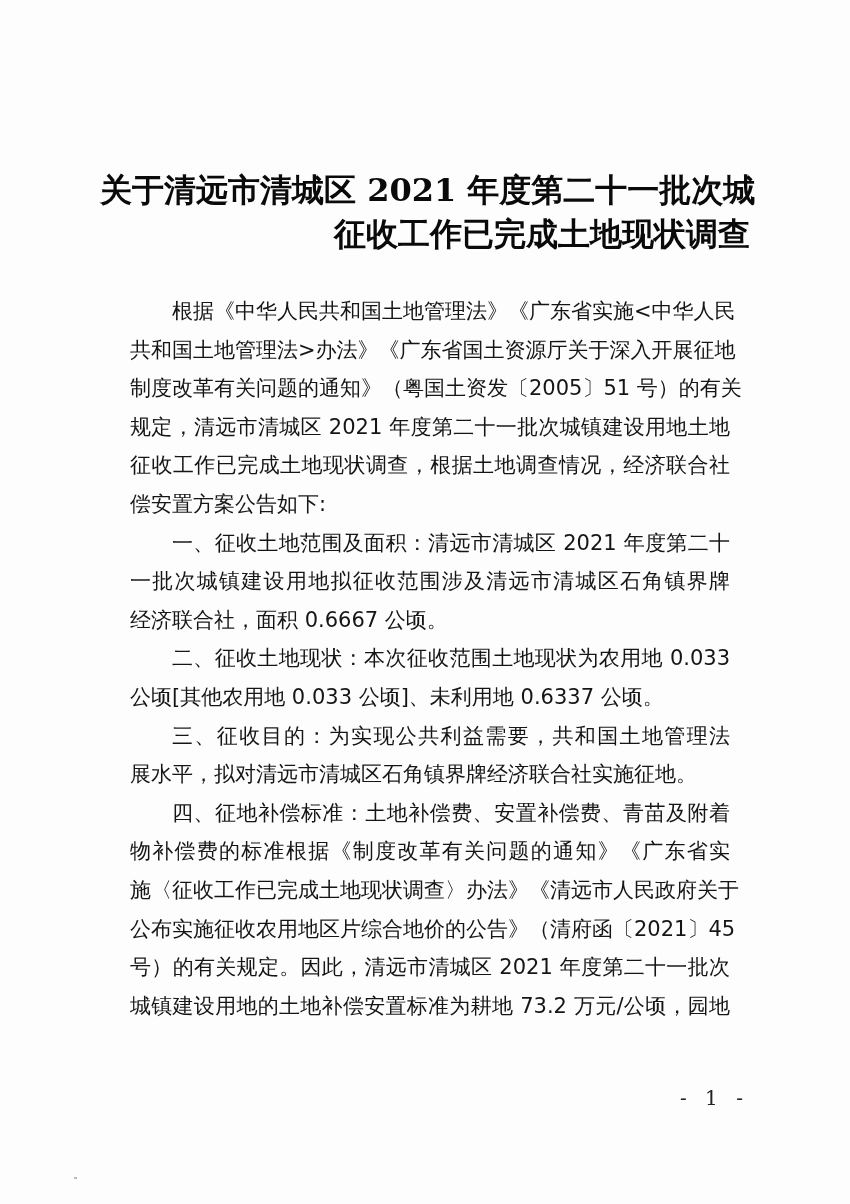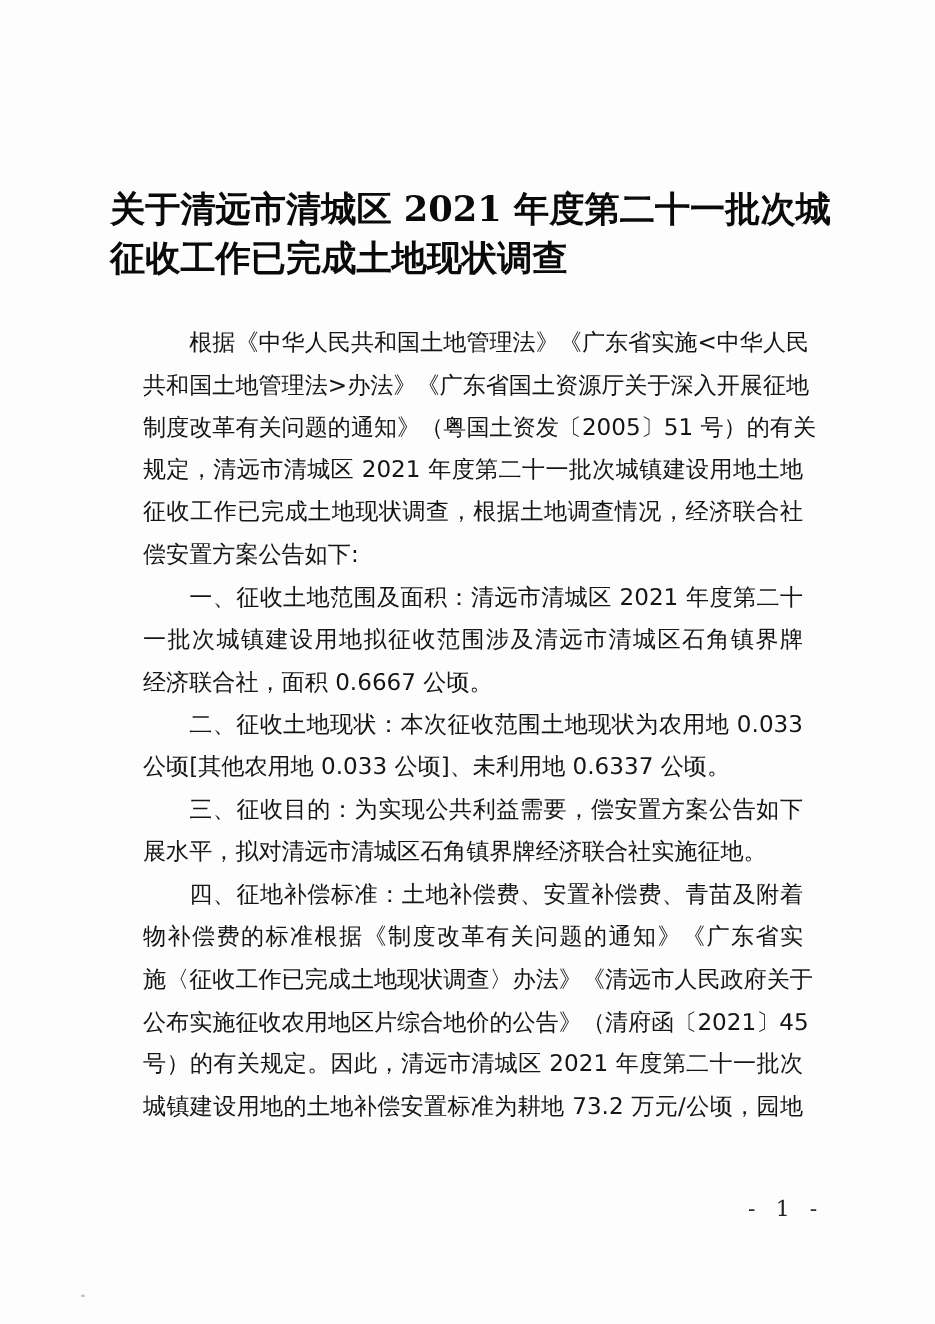--- a/index.html
+++ b/index.html
@@ -19,21 +19,21 @@
       left: 0; top: 0;
       width: 850px;
       height: 1204px;
       background: #fdfdfd;
     }
     .title {
       position: absolute;
       left: 100px;
       width: 650px;
       top: 168px;
-      text-align: left;
+      text-align: right;
       font-family: "DejaVu Serif", "Liberation Serif", serif;
       font-weight: bold;
       font-size: 32px;
       line-height: 44px;
       letter-spacing: 0px;
       color: #0a0a0a;
     }
     .title .t-line {
       display: block;
       white-space: nowrap;
@@ -94,21 +94,21 @@
     <span class="line">共和国土地管理法&gt;办法》《广东省国土资源厅关于深入开展征地</span>
     <span class="line">制度改革有关问题的通知》（粤国土资发〔2005〕51 号）的有关</span>
     <span class="line">规定，清远市清城区 2021 年度第二十一批次城镇建设用地土地</span>
     <span class="line">征收工作已完成土地现状调查，根据土地调查情况，经济联合社</span>
     <span class="line last">偿安置方案公告如下:</span>
     <span class="line indent">一、征收土地范围及面积：清远市清城区 2021 年度第二十</span>
     <span class="line">一批次城镇建设用地拟征收范围涉及清远市清城区石角镇界牌</span>
     <span class="line last">经济联合社，面积 0.6667 公顷。</span>
     <span class="line indent">二、征收土地现状：本次征收范围土地现状为农用地 0.033</span>
     <span class="line last">公顷[其他农用地 0.033 公顷]、未利用地 0.6337 公顷。</span>
-    <span class="line indent">三、征收目的：为实现公共利益需要，偿安置方案公告如下</span>
+    <span class="line indent">三、征收目的：为实现公共利益需要，共和国土地管理法</span>
     <span class="line last">展水平，拟对清远市清城区石角镇界牌经济联合社实施征地。</span>
     <span class="line indent">四、征地补偿标准：土地补偿费、安置补偿费、青苗及附着</span>
     <span class="line">物补偿费的标准根据《制度改革有关问题的通知》《广东省实</span>
     <span class="line">施〈征收工作已完成土地现状调查〉办法》《清远市人民政府关于</span>
     <span class="line">公布实施征收农用地区片综合地价的公告》（清府函〔2021〕45</span>
     <span class="line">号）的有关规定。因此，清远市清城区 2021 年度第二十一批次</span>
     <span class="line">城镇建设用地的土地补偿安置标准为耕地 73.2 万元/公顷，园地</span>
   </div>
 
   <div class="page-number">- 1 -</div>

